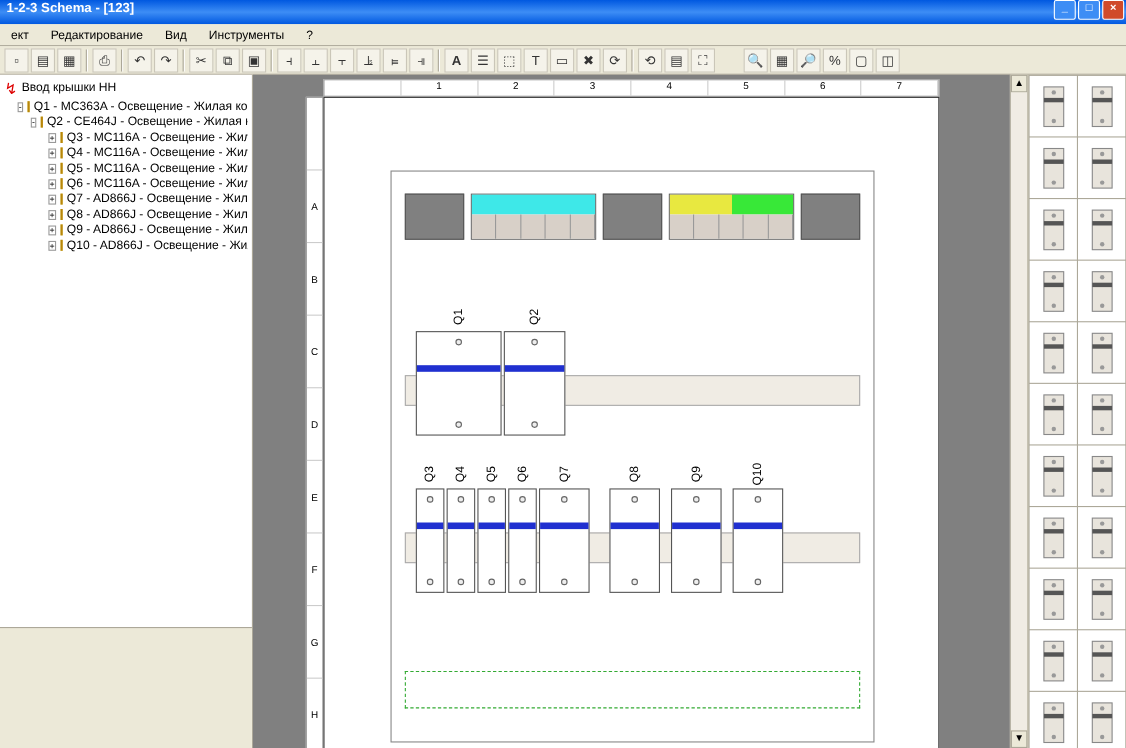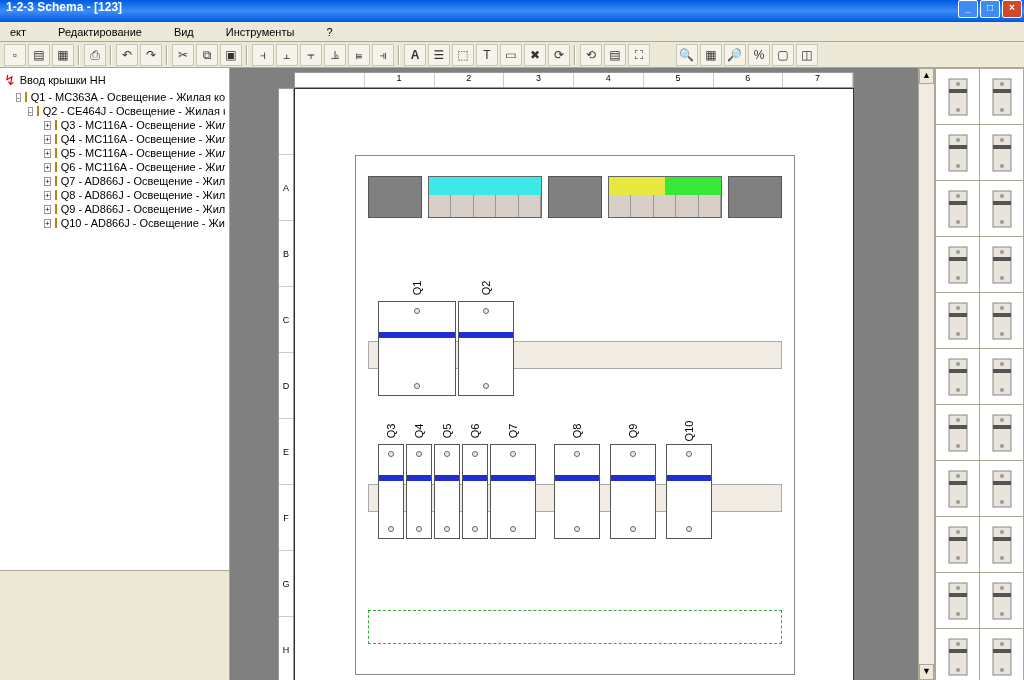--- a/index.html
+++ b/index.html
@@ -1,20 +1,20 @@
 <!DOCTYPE html>
 <html><head>
 <meta charset="utf-8">
 <style>
 * { box-sizing: border-box; margin: 0; padding: 0; }
 body { font-family: Tahoma, Arial, sans-serif; font-size: 11px; background: #ece9d8; width: 1024px; height: 680px; overflow: hidden; position: relative; }
 .titlebar { background: linear-gradient(to bottom, #0058e0, #3d8df5, #0058e0); height: 22px; color: #fff; display: flex; justify-content: space-between; padding: 0 2px 0 6px; font-weight: bold; font-size: 12px; }
 .window-buttons { display: flex; gap: 2px; }
 .window-btn { width: 20px; height: 18px; background: #d04a2a; border: 1px solid #fff; color: #fff; text-align: center; line-height: 14px; cursor: pointer; font-size: 10px; border-radius: 2px; }
-.menubar { background: #ece9d8; height: 20px; display: flex; align-items: center; padding: 0 4px; gap: 20px; border-bottom: 1px solid #aca899; }
+.menubar { background: #ece9d8; height: 20px; display: flex; align-items: center; padding: 0 4px; gap: 8px; border-bottom: 1px solid #aca899; }
 .menubar span { padding: 2px 6px; cursor: pointer; font-size: 11px; }
 .toolbar { background: #ece9d8; height: 26px; display: flex; align-items: center; padding: 2px 4px; gap: 2px; border-bottom: 1px solid #aca899; }
 .tbtn { width: 22px; height: 22px; border: 1px solid #cac6b8; background: #f5f3ea; display: flex; align-items: center; justify-content: center; cursor: pointer; font-size: 12px; color: #333; }
 .tsep { width: 2px; height: 20px; border-left: 1px solid #aca899; border-right: 1px solid #fff; margin: 0 2px; }
 .view-select { height: 20px; font-size: 11px; width: 150px; border: 1px solid #7f9db9; }
 .main-area { display: flex; height: 612px; }
 .sidebar-left { width: 230px; background: #fff; border-right: 1px solid #aca899; display: flex; flex-direction: column; }
 .tree { flex: 1; padding: 4px; font-size: 11px; overflow: hidden; }
 .tree-root { display: flex; align-items: center; gap: 4px; margin-bottom: 2px; }
 .lightning { color: #d00; font-size: 14px; }

